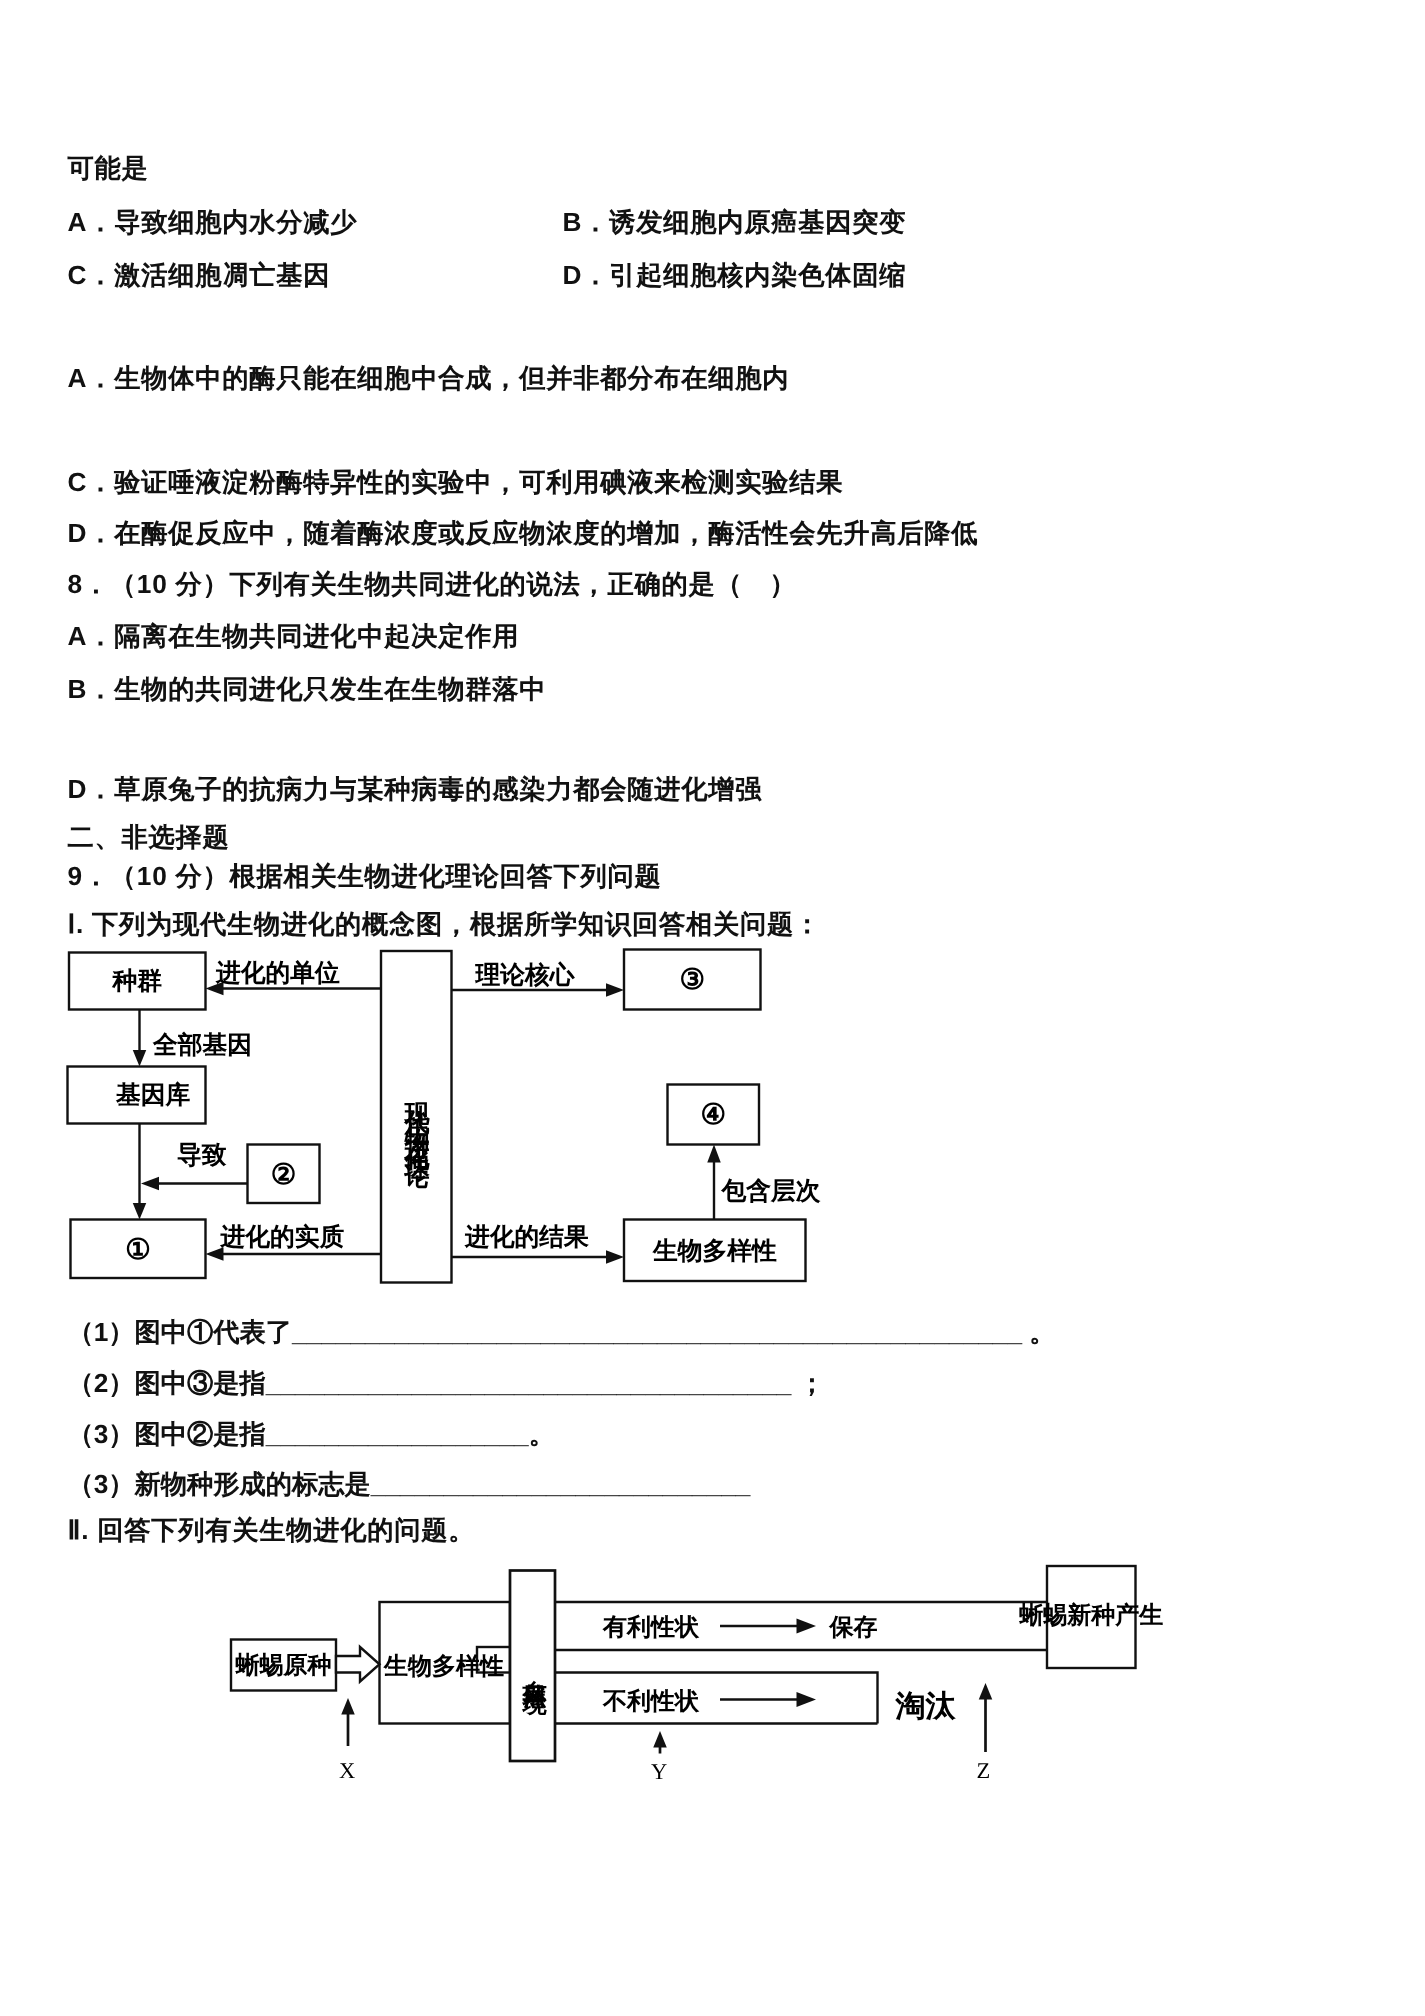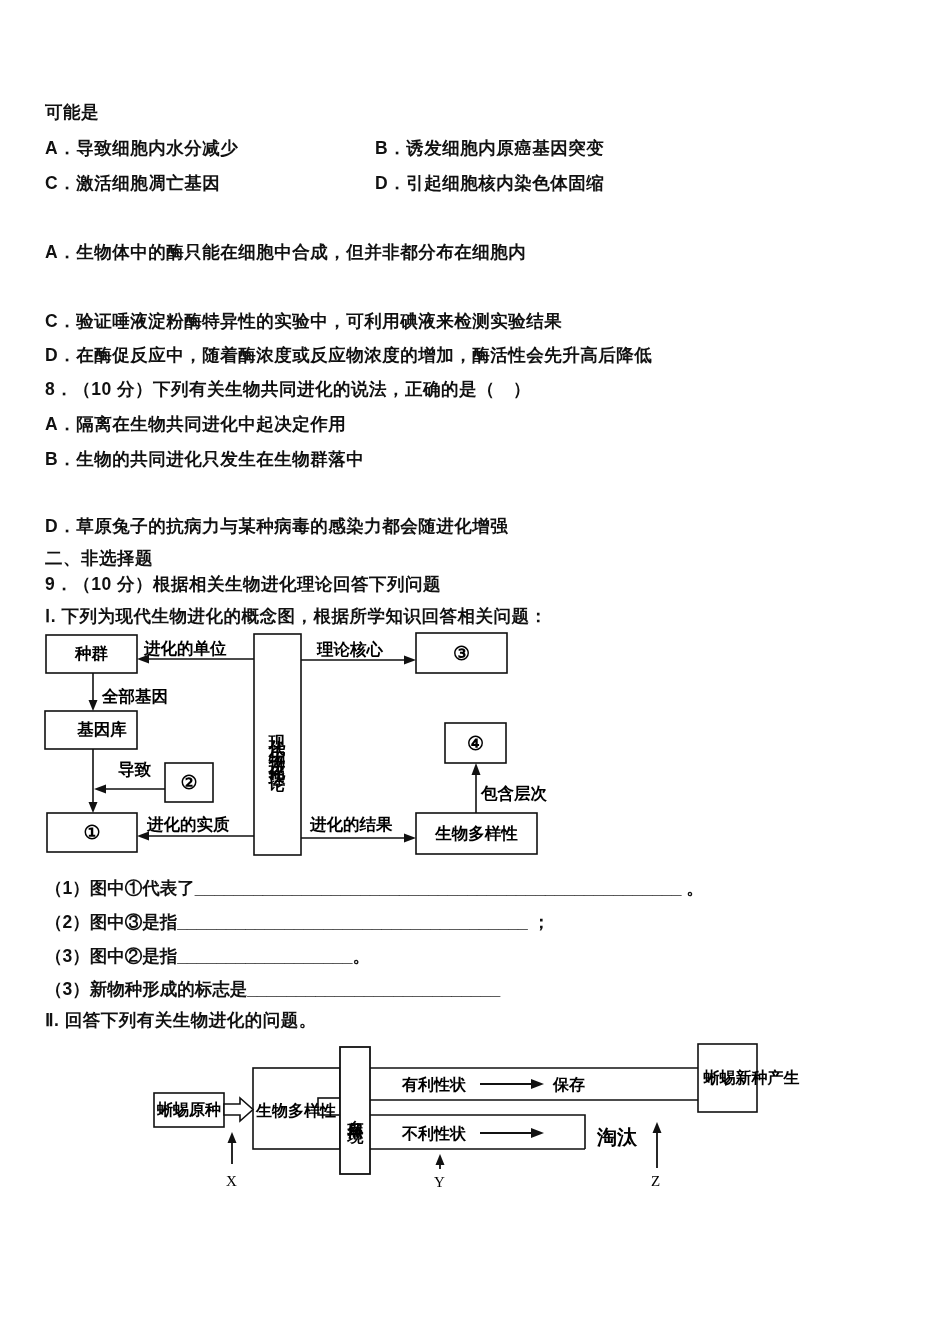--- a/index.html
+++ b/index.html
@@ -50,21 +50,20 @@
   }
   .serifsm{
     font-family:"Liberation Serif", serif;
     font-weight:normal;
     font-size:15px;
   }
   .wrapbox{
     display:flex;align-items:center;justify-content:center;
     text-align:right;
     line-height:1.55;
-    padding-left:24px;
   }
 </style>
 </head>
 <body>
 
 <div class="page">
 
   <div class="line" style="top:100px">可能是</div>
   <div class="line" style="top:136px">A．导致细胞内水分减少</div>
   <div class="line opt2" style="top:136px">B．诱发细胞内原癌基因突变</div>

